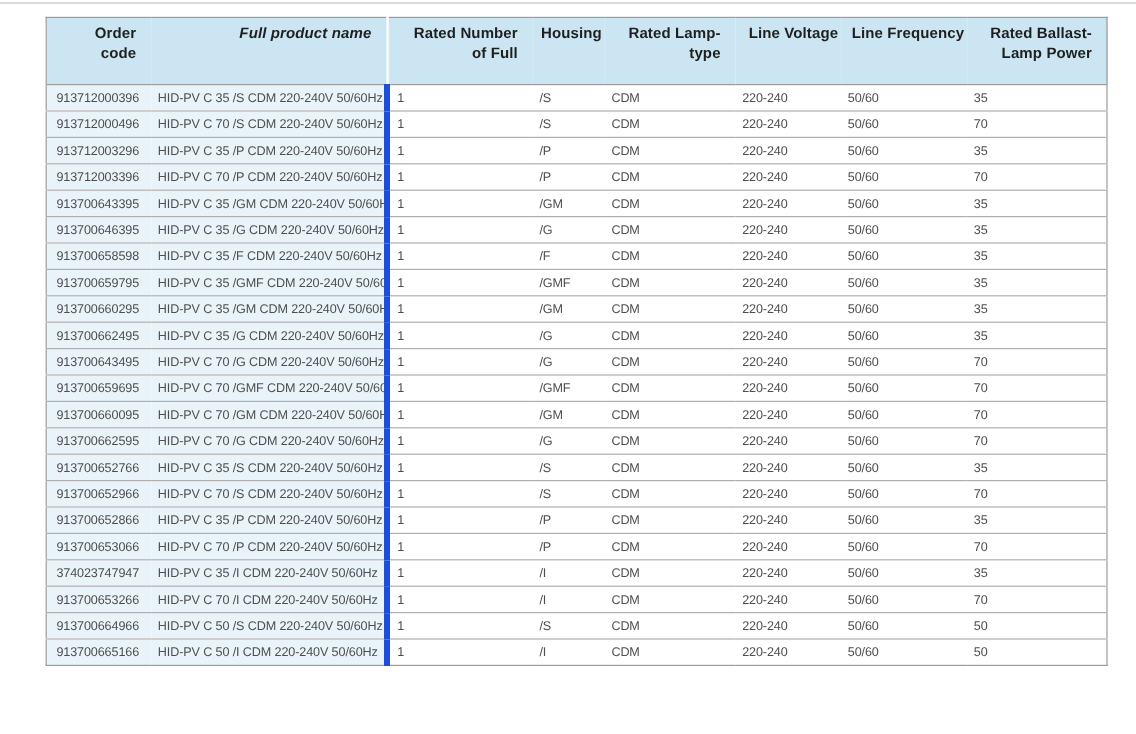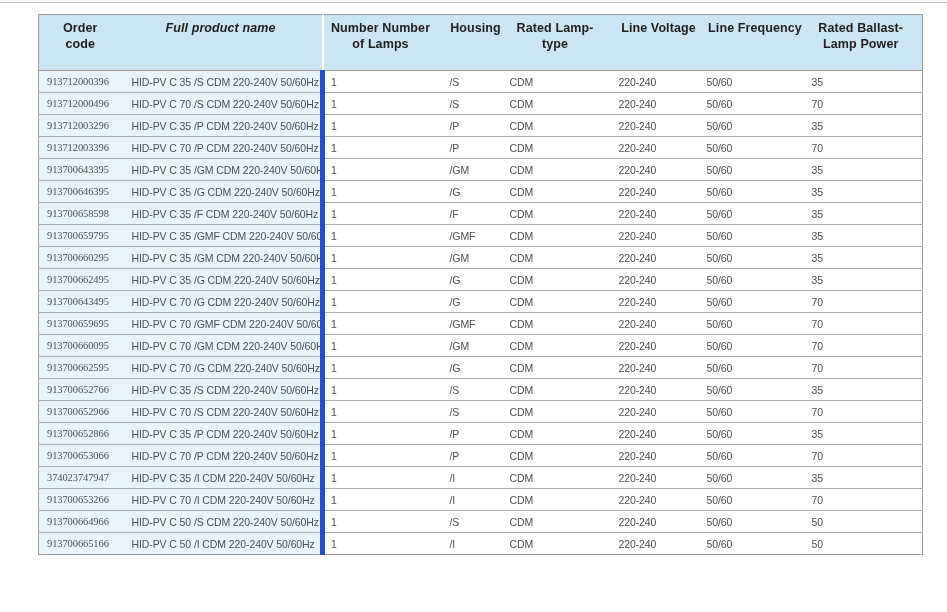--- a/index.html
+++ b/index.html
@@ -19,21 +19,21 @@
   .table-wrap { position: absolute; left: 38px; top: 14px; }
   table.product-table {
     border-collapse: collapse;
     table-layout: fixed;
     width: 884px;
     border: 1px solid #9c9c9c;
   }
   thead tr { height: 43px; }
   thead th {
     background: #cbe6f2;
-    text-align: center;
+    text-align: right;
     vertical-align: top;
     font-size: 12.5px;
     font-weight: 700;
     color: #1f1f1f;
     line-height: 1.25;
     padding: 6px 12px 18px 6px;
     letter-spacing: 0.1px;
     border-bottom: 1px solid #9c9c9c;
   }
   thead th.c1 { padding-left: 8px; }
@@ -45,21 +45,21 @@
     color: #4e4e4e;
     letter-spacing: -0.1px;
     padding: 0 3px 0 6px;
     border-bottom: 1px solid #aeaeae;
     white-space: nowrap;
     overflow: hidden;
     vertical-align: middle;
     background: #ffffff;
   }
   tbody td.c1, tbody td.c2 { background: #e9f4fa; }
-  tbody td.c1 { padding-left: 8px; font-family: Liberation Serif, serif; }
+  tbody td.c1 { padding-left: 8px; }
   tbody td.c2 { border-right: 5px solid #1d4ed8; }
   tbody tr:last-child td { border-bottom: none; }
 </style>
 </head>
 <body>
 
 <div class="page">
   <div class="page-top-line"></div>
   <div class="table-wrap">
     <table class="product-table">
@@ -70,21 +70,21 @@
           <col style="width:60px">
         <col style="width:109px">
           <col style="width:88px">
           <col style="width:105px">
           <col style="width:117px">
       </colgroup>
       <thead>
         <tr>
           <th class="c1">Order code</th>
           <th class="c2">Full product name</th>
-          <th class="c3">Number Number of Lamps</th>
+          <th class="c3">Rated Number of Full</th>
           <th class="c4">Housing</th>
           <th class="c5">Rated Lamp-type</th>
           <th class="c6">Line Voltage</th>
           <th class="c7">Line Frequency</th>
           <th class="c8">Rated Ballast-Lamp Power</th>
         </tr>
       </thead>
       <tbody id="table-body">
           <tr>
     <td class="c1">913712000396</td>

